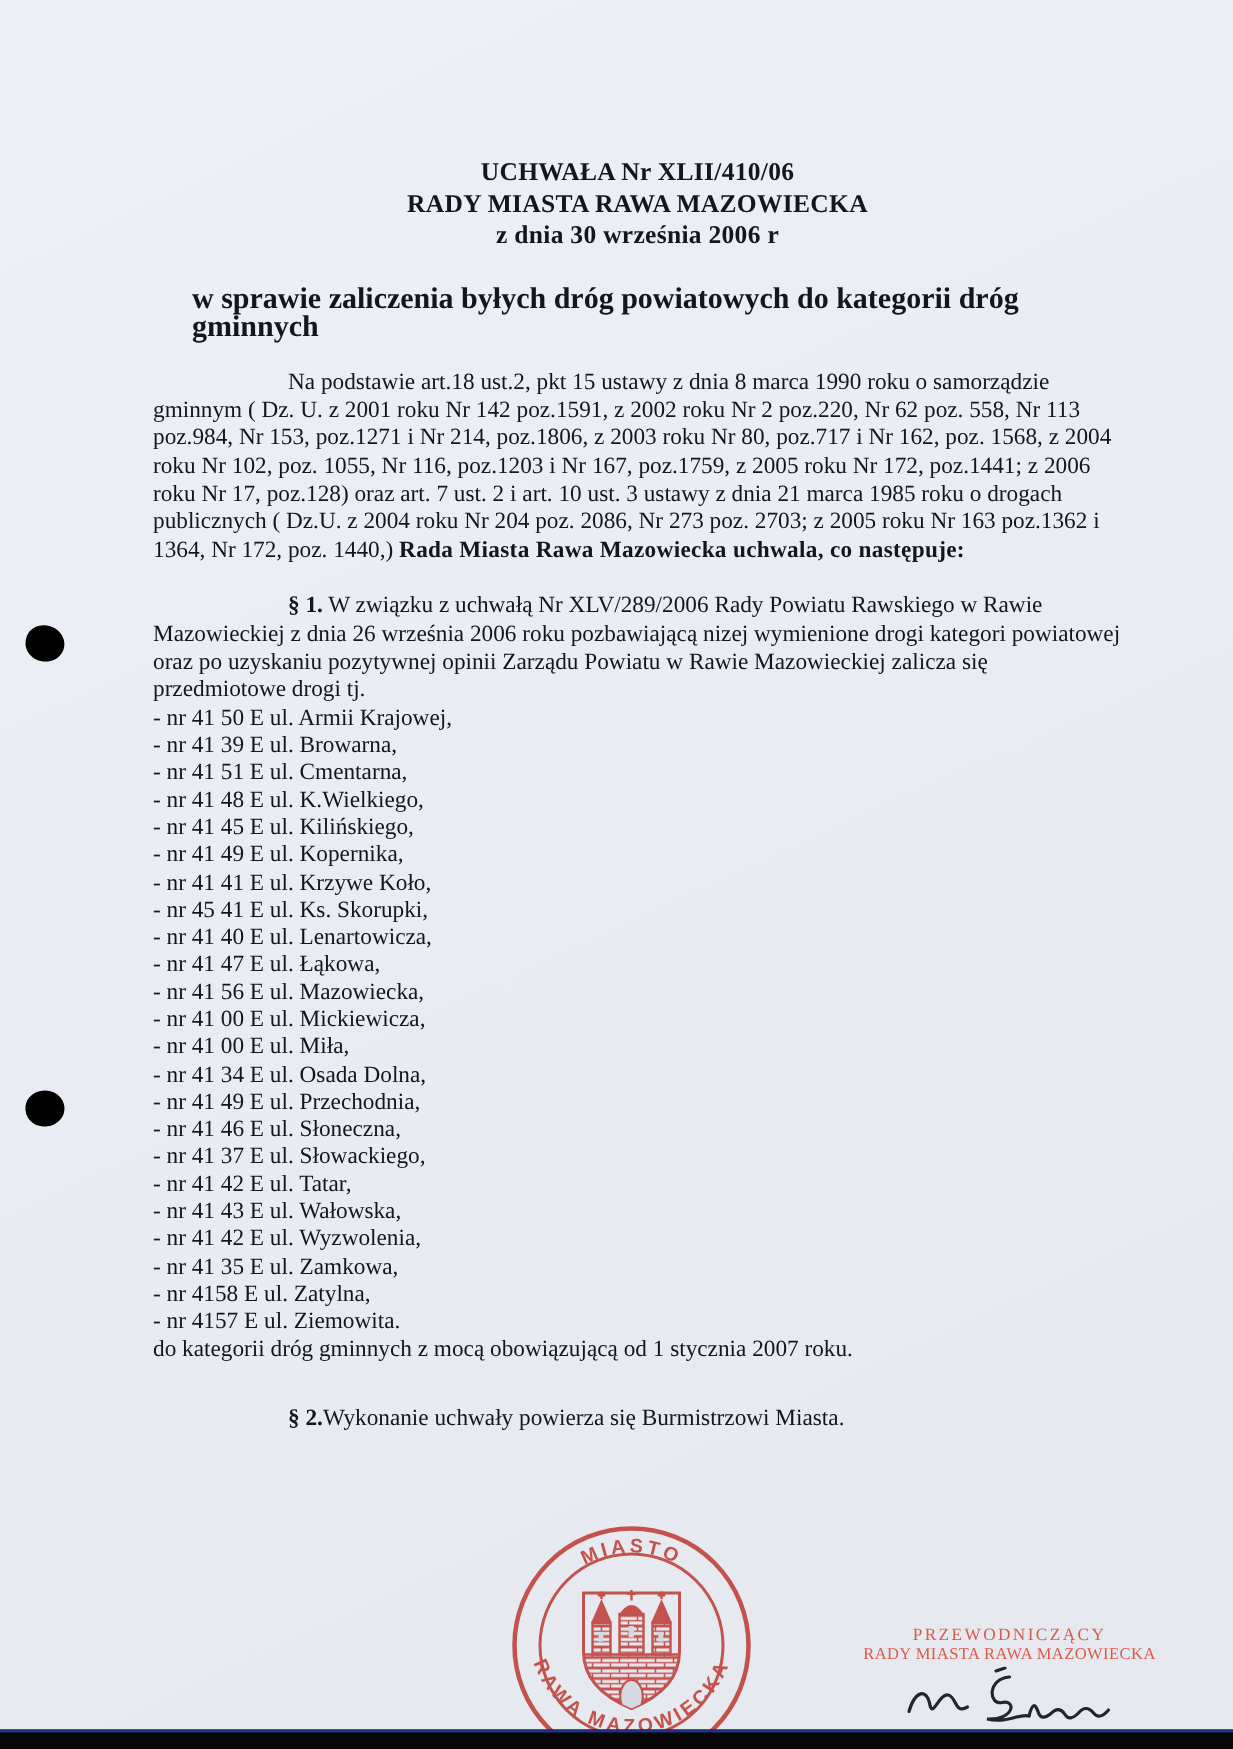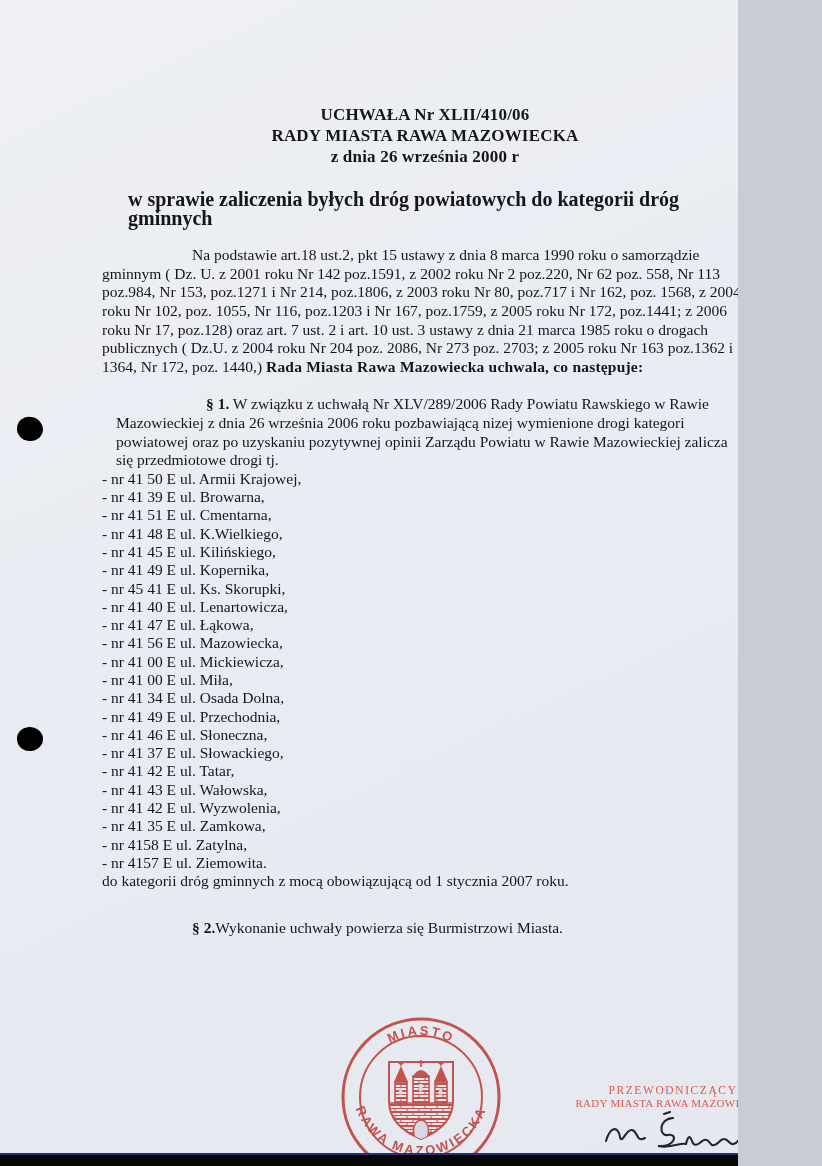--- a/index.html
+++ b/index.html
@@ -1,28 +1,28 @@
 <!DOCTYPE html>
 <html lang="pl"><head>
 <meta charset="utf-8">
 <style>
   html,body{margin:0;padding:0;background:#c9ccd2;}
   .page{
-    position:relative;width:738px;height:1166px;overflow:hidden;
+    position:relative;width:822px;height:1166px;overflow:hidden;
     background:linear-gradient(155deg,#eef0f5 0%,#e9ecf2 45%,#e5e8ee 100%);
     font-family:"Liberation Serif", serif;color:#15151d;
   }
   .content{position:absolute;left:102px;top:104px;width:646px;font-size:15.5px;line-height:18.6px;}
   .title-block{text-align:center;font-weight:bold;font-size:17px;line-height:21px;letter-spacing:.2px;}
   .subject{font-weight:bold;font-size:20px;margin:23px 0 0 26px;}
   p{margin:0;}
   .preamble{margin-top:19px;text-indent:90px;}
   .preamble b{letter-spacing:.2px;}
   .s-para{text-indent:90px;}
-  .s1{margin-top:19px;margin-left:14px;}
+  .s1{margin-top:19px;}
   .s2{margin-top:28px;}
   .s3{margin-top:29px;}
   .roads div{line-height:18.3px;}
   .hole{position:absolute;left:17px;width:26px;height:24px;background:#020202;border-radius:48% 52% 50% 50%;}
   .hole.h1{top:417px;transform:rotate(8deg);}
   .hole.h2{top:727px;transform:rotate(-6deg);}
   .stamp{position:absolute;left:338px;top:1014px;opacity:.9;mix-blend-mode:multiply;}
   .stamp text{font-family:"Liberation Sans", sans-serif;font-weight:bold;}
   .sign{position:absolute;left:573px;top:1084px;width:200px;text-align:center;}
   .sign .l1{font-size:11.5px;letter-spacing:1.6px;color:#db5a4e;line-height:13px;}
@@ -36,38 +36,39 @@
 
 <div class="page">
 
   <div class="hole h1"></div>
   <div class="hole h2"></div>
 
   <div class="content">
     <div class="title-block">
       <div>UCHWAŁA Nr XLII/410/06</div>
       <div>RADY MIASTA  RAWA MAZOWIECKA</div>
-      <div>z dnia  26 września  2000 r</div>
+      <div>z dnia  30 września  2006 r</div>
     </div>
 
     <div class="subject">w sprawie zaliczenia byłych dróg powiatowych do kategorii dróg gminnych</div>
 
     <p class="preamble"><span>Na podstawie art.18 ust.2,  pkt 15 ustawy z dnia 8 marca 1990 roku o samorządzie gminnym ( Dz. U. z  2001 roku Nr 142  poz.1591, z 2002 roku Nr 2 poz.220, Nr 62 poz. 558, Nr 113 poz.984, Nr 153, poz.1271 i Nr 214, poz.1806, z 2003 roku Nr 80, poz.717 i Nr 162, poz. 1568, z 2004 roku  Nr 102, poz. 1055, Nr 116, poz.1203 i Nr 167, poz.1759, z 2005 roku Nr 172, poz.1441; z 2006 roku Nr 17, poz.128) oraz  art. 7 ust. 2 i art. 10 ust. 3 ustawy z dnia 21 marca 1985 roku o drogach publicznych ( Dz.U. z 2004 roku Nr 204 poz. 2086, Nr 273 poz. 2703; z 2005 roku Nr 163 poz.1362 i 1364, Nr 172, poz. 1440,)</span>
       <b>Rada Miasta  Rawa  Mazowiecka uchwala, co następuje:</b></p>
 
     <p class="s-para s1"><b>§ 1.</b><span> W związku z uchwałą Nr XLV/289/2006 Rady Powiatu Rawskiego w Rawie Mazowieckiej z dnia 26 września 2006 roku pozbawiającą nizej wymienione drogi kategori powiatowej oraz po uzyskaniu pozytywnej opinii Zarządu Powiatu w Rawie Mazowieckiej zalicza się przedmiotowe drogi tj.</span></p>
 
     <div class="roads">
 
     <div class="road">- nr 41 50 E ul. Armii Krajowej,</div>
         <div class="road">- nr 41 39 E ul. Browarna,</div>
         <div class="road">- nr 41 51 E ul. Cmentarna,</div>
         <div class="road">- nr 41 48 E ul. K.Wielkiego,</div>
         <div class="road">- nr 41 45 E ul. Kilińskiego,</div>
         <div class="road">- nr 41 49 E ul. Kopernika,</div>
+        <div class="road">- nr 41 41 E ul. Krzywe Koło,</div>
         <div class="road">- nr 45 41 E ul. Ks. Skorupki,</div>
         <div class="road">- nr 41 40 E ul. Lenartowicza,</div>
         <div class="road">- nr 41 47 E ul. Łąkowa,</div>
         <div class="road">- nr 41 56 E ul. Mazowiecka,</div>
         <div class="road">- nr 41 00 E ul. Mickiewicza,</div>
         <div class="road">- nr 41 00 E ul. Miła,</div>
         <div class="road">- nr 41 34 E ul. Osada Dolna,</div>
         <div class="road">- nr 41 49 E ul. Przechodnia,</div>
         <div class="road">- nr 41 46 E ul. Słoneczna,</div>
         <div class="road">- nr 41 37 E ul. Słowackiego,</div>

